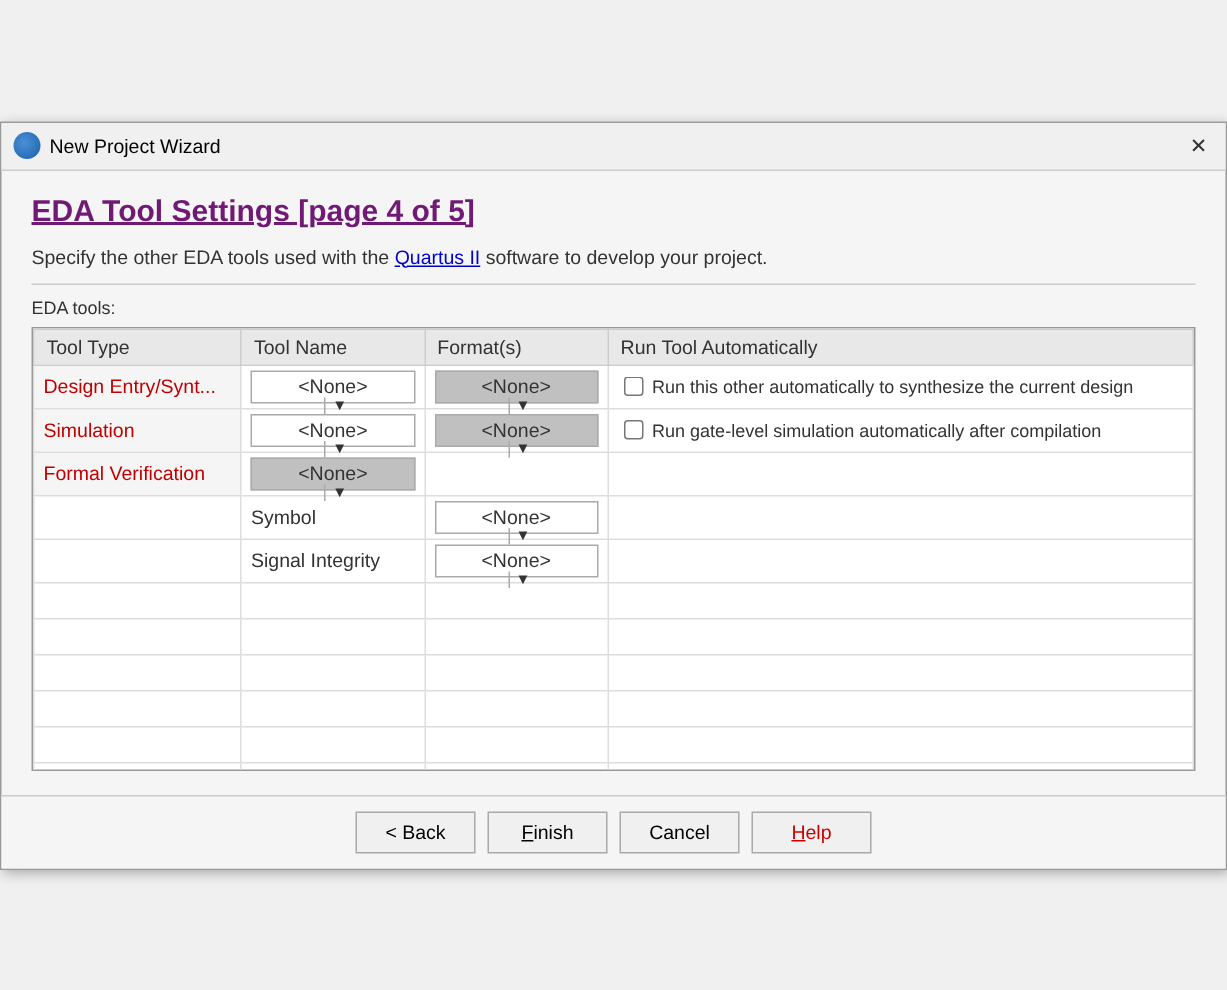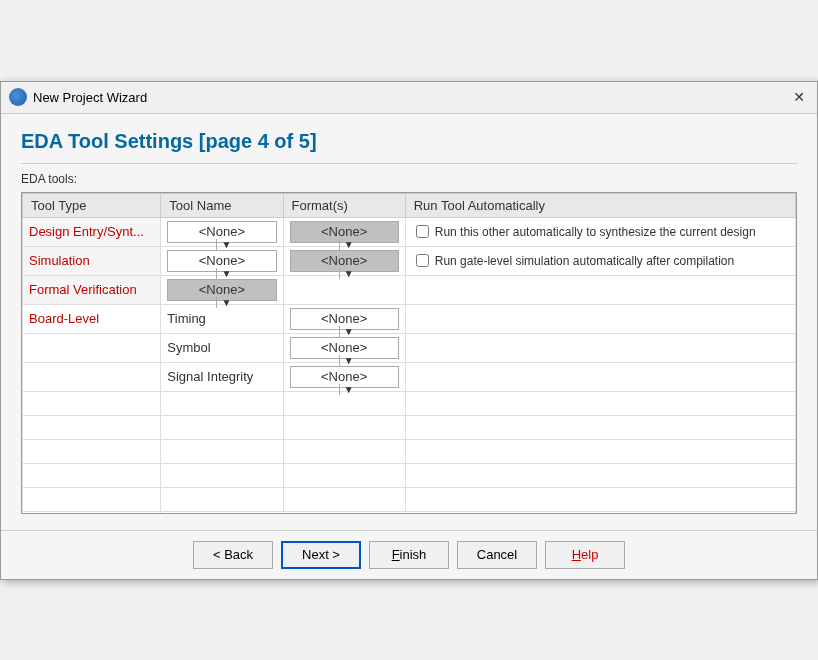--- a/index.html
+++ b/index.html
@@ -60,22 +60,23 @@
     .content {
       flex: 1;
       padding: 16px 20px;
       display: flex;
       flex-direction: column;
       overflow: hidden;
     }
     .page-title {
       font-size: 20px;
       font-weight: bold;
-      color: #0369a1;
+      color: #701a75;
       margin-bottom: 10px;
+      text-decoration: underline;
     }
     .description {
       font-size: 13px;
       color: #333;
       margin-bottom: 8px;
       line-height: 1.4;
     }
     .description span.highlight {
       color: #0000cc;
       text-decoration: underline;
@@ -206,20 +207,23 @@
 <div class="window">
 
   <div class="title-bar">
     <div class="title-bar-icon"></div>
     <span class="title-bar-text">New Project Wizard</span>
     <button class="title-bar-close">✕</button>
   </div>
 
   <div class="content">
     <div class="page-title">EDA Tool Settings [page 4 of 5]</div>
+    <div class="description">
+      <span>Specify the other EDA tools used with the </span><span class="highlight">Quartus II</span><span> software to develop your project.</span>
+    </div>
     <hr class="divider">
     <div class="section-label">EDA tools:</div>
 
     <div class="table-container">
       <table>
         <thead>
           <tr>
             <th>Tool Type</th>
             <th>Tool Name</th>
             <th>Format(s)</th>
@@ -283,35 +287,20 @@
             <td>
               <div class="dropdown dropdown-gray">
                 <span>&lt;None&gt;</span>
                 <span class="dropdown-arrow">▼</span>
               </div>
             </td>
             <td></td>
             <td></td>
           </tr>
 
-          <tr>
-            <td>
-              <span class="cell-tool-type">Board-Level</span>
-            </td>
-            <td>
-              <span class="cell-tool-name-text">Timing</span>
-            </td>
-            <td>
-              <div class="dropdown">
-                <span>&lt;None&gt;</span>
-                <span class="dropdown-arrow">▼</span>
-              </div>
-            </td>
-            <td></td>
-          </tr>
 
           <tr>
             <td></td>
             <td>
               <span class="cell-tool-name-text">Symbol</span>
             </td>
             <td>
               <div class="dropdown">
                 <span>&lt;None&gt;</span>
                 <span class="dropdown-arrow">▼</span>
@@ -383,21 +372,20 @@
               <td></td>
               <td></td>
           </tr>
         </tbody>
       </table>
     </div>
   </div>
 
   <div class="footer">
     <button class="btn">&lt; Back</button>
-    <button class="btn btn-active">Next &gt;</button>
     <button class="btn">
       <span><span class="btn-underline-f">F</span>inish</span>
     </button>
     <button class="btn">Cancel</button>
     <button class="btn btn-red">
       <span><span class="btn-underline-h">H</span>elp</span>
     </button>
   </div>
 </div>
 

